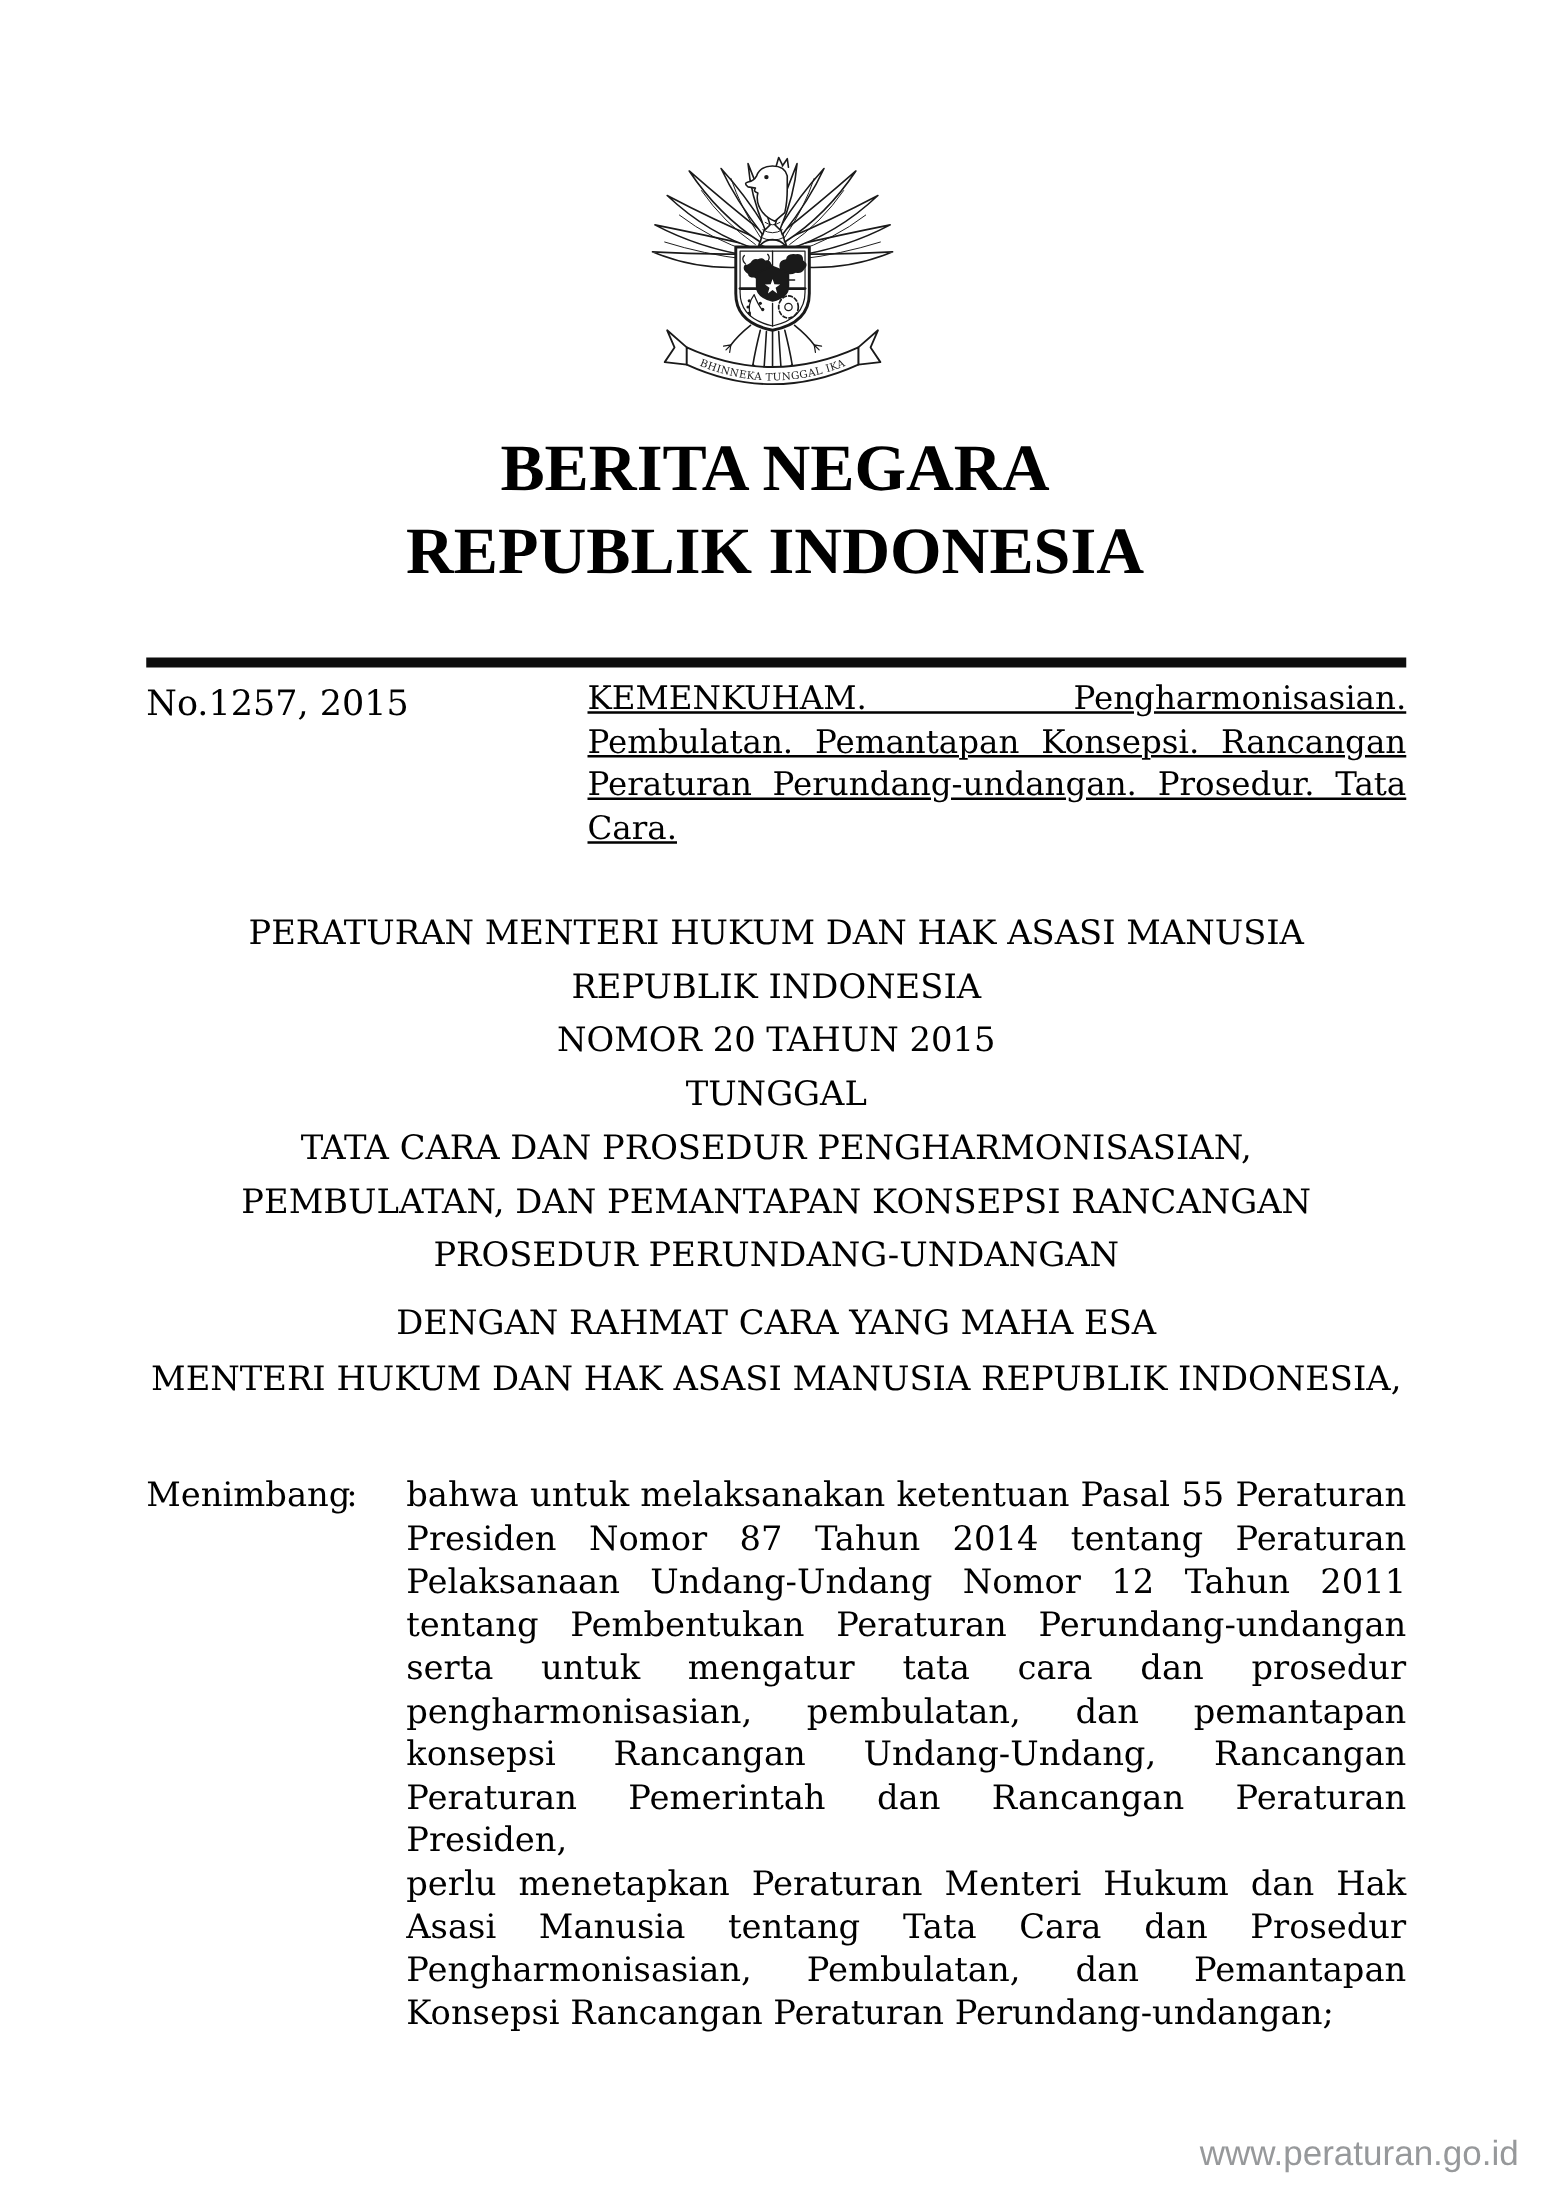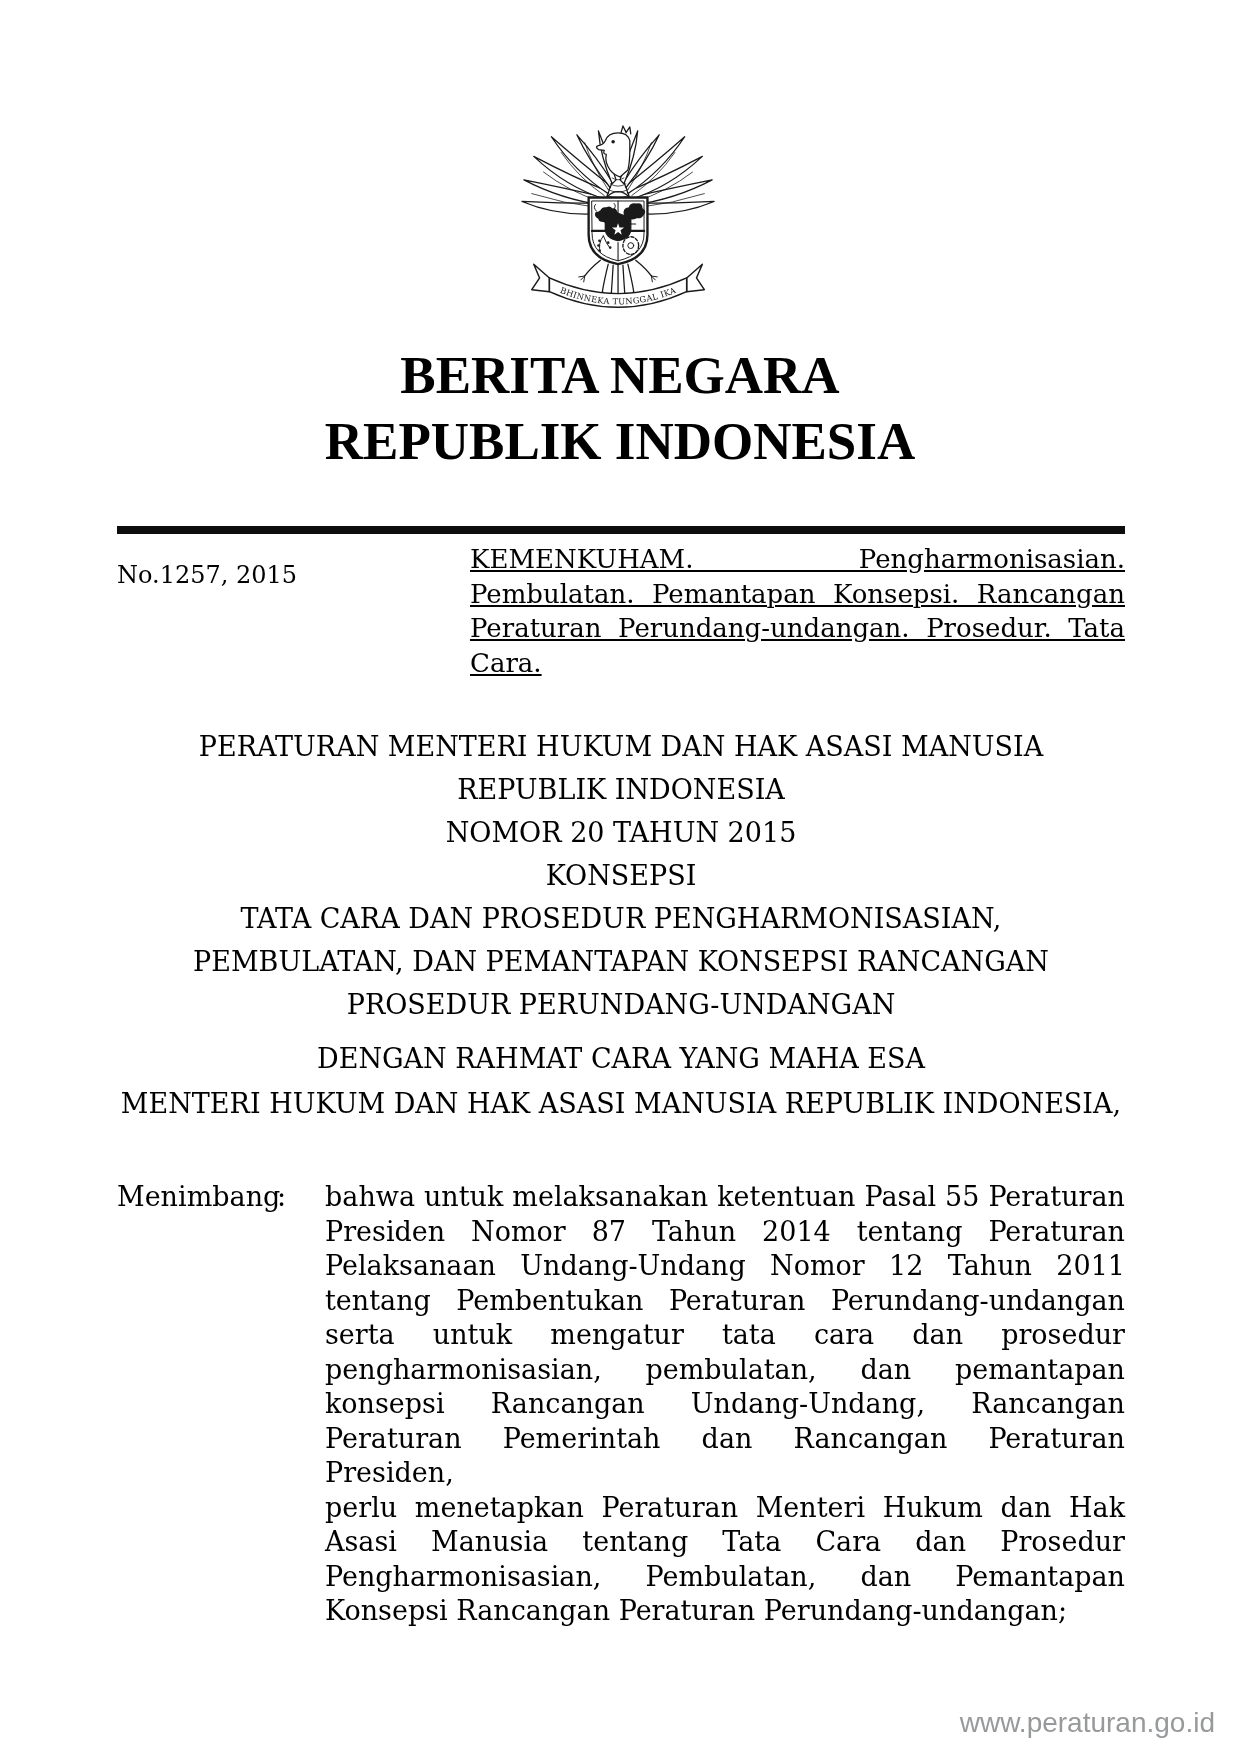--- a/index.html
+++ b/index.html
@@ -50,22 +50,22 @@
   
   .idrow {
     position: absolute;
     top: 542px;
     left: 117px;
     right: 115px;
   }
   .gnum {
     position: absolute;
     left: 0;
-    top: 16px;
-    font-size: 24px;
+    top: 4px;
+    font-size: 28px;
     line-height: 34.5px;
     white-space: nowrap;
   }
   .subject {
     margin-left: 353px;
     font-size: 26px;
     line-height: 34.5px;
     text-decoration: underline;
   }
 
@@ -204,21 +204,21 @@
         <div class="line">Pembulatan. Pemantapan Konsepsi. Rancangan</div>
         <div class="line">Peraturan Perundang-undangan. Prosedur. Tata</div>
         <div class="line line-last">Cara.</div>
       </div>
   </div>
 
   <div class="headings g1">
       <div class="line">PERATURAN MENTERI HUKUM DAN HAK ASASI MANUSIA</div>
       <div class="line">REPUBLIK INDONESIA</div>
       <div class="line">NOMOR 20 TAHUN 2015</div>
-      <div class="line">KONSEPSI</div>
+      <div class="line">TUNGGAL</div>
       <div class="line">TATA CARA DAN PROSEDUR PENGHARMONISASIAN,</div>
       <div class="line">PEMBULATAN, DAN PEMANTAPAN KONSEPSI RANCANGAN</div>
       <div class="line line-last">PROSEDUR PERUNDANG-UNDANGAN</div>
     </div>
 
   <div class="headings g2">
       <div class="line">DENGAN RAHMAT CARA YANG MAHA ESA</div>
       <div class="line line-last">MENTERI HUKUM DAN HAK ASASI MANUSIA REPUBLIK INDONESIA,</div>
     </div>
 

